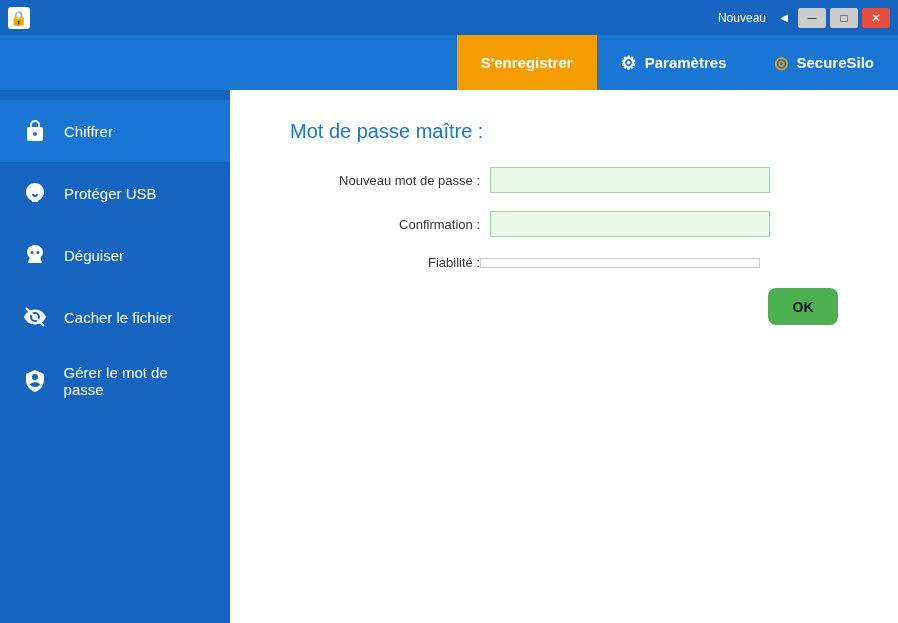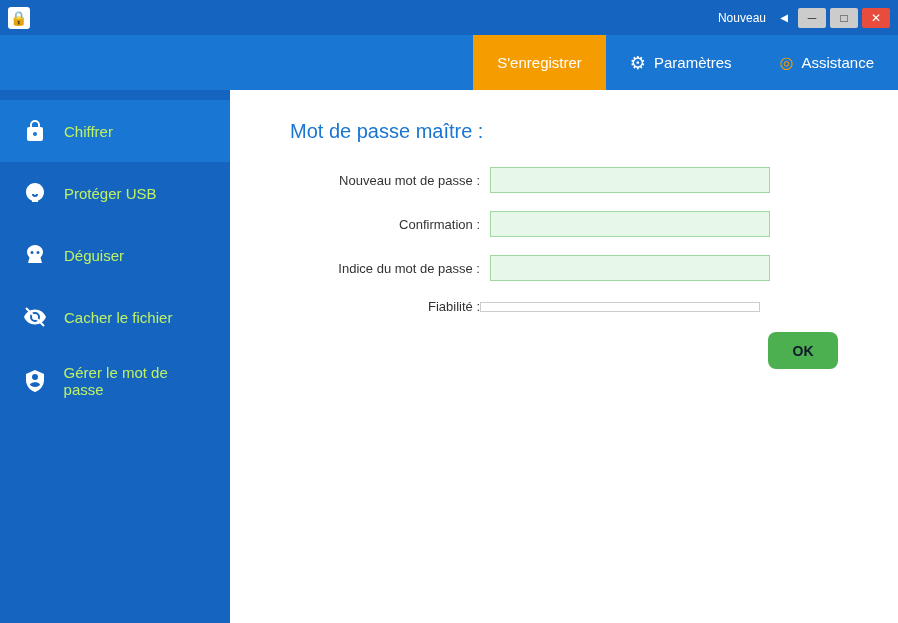--- a/index.html
+++ b/index.html
@@ -70,21 +70,21 @@
     }
     #header-spacer { flex: 1; }
     .header-tab {
       display: flex;
       align-items: center;
       gap: 8px;
       padding: 0 24px;
       font-size: 15px;
       color: white;
       cursor: pointer;
-      font-weight: 400;
+      font-weight: 700;
     }
     .header-tab.active {
       background: #f59c00;
       color: white;
     }
 
     
     #main {
       display: flex;
       height: calc(623px - 35px - 55px);
@@ -94,21 +94,21 @@
     #sidebar {
       width: 230px;
       background: #1565c0;
       padding: 10px 0;
     }
     .sidebar-item {
       display: flex;
       align-items: center;
       gap: 14px;
       padding: 16px 20px;
-      color: #bef264;
+      color: #ffffff;
       font-size: 15px;
       cursor: pointer;
     }
     .sidebar-item.active { background: #1976d2; }
     .sidebar-icon {
       width: 30px;
       height: 30px;
       display: flex;
       align-items: center;
       justify-content: center;
@@ -216,21 +216,21 @@
   <div id="header-spacer"></div>
   <div class="header-tab active">
     <span>S'enregistrer</span>
   </div>
   <div class="header-tab">
     <span style="font-size:18px;">⚙</span>
     <span>Paramètres</span>
   </div>
   <div class="header-tab">
     <span style="font-size:16px; color:#f59c00;">◎</span>
-    <span>Assistance</span>
+    <span>SecureSilo</span>
   </div>
 </div>
 
 <div id="main">
 
   <div id="sidebar">
 
     <div class="sidebar-item active">
       <div class="sidebar-icon">
         <svg class="icon-svg" viewBox="0 0 24 24">
@@ -286,24 +286,20 @@
     <div class="form-row">
       <label class="form-label">Nouveau mot de passe :</label>
       <input class="form-input" type="password" value="" style="">
     </div>
 
     <div class="form-row">
       <label class="form-label">Confirmation :</label>
       <input class="form-input" type="password" value="" style="">
     </div>
 
-    <div class="form-row">
-      <label class="form-label">Indice du mot de passe :</label>
-      <input class="form-input" type="text" value="" style="">
-    </div>
 
     <div class="reliability-row">
       <label class="reliability-label">Fiabilité :</label>
       <div class="reliability-bar-outer">
         <div class="reliability-bar-inner"></div>
       </div>
     </div>
 
     <div class="ok-row">
       <button class="ok-btn">OK</button>

